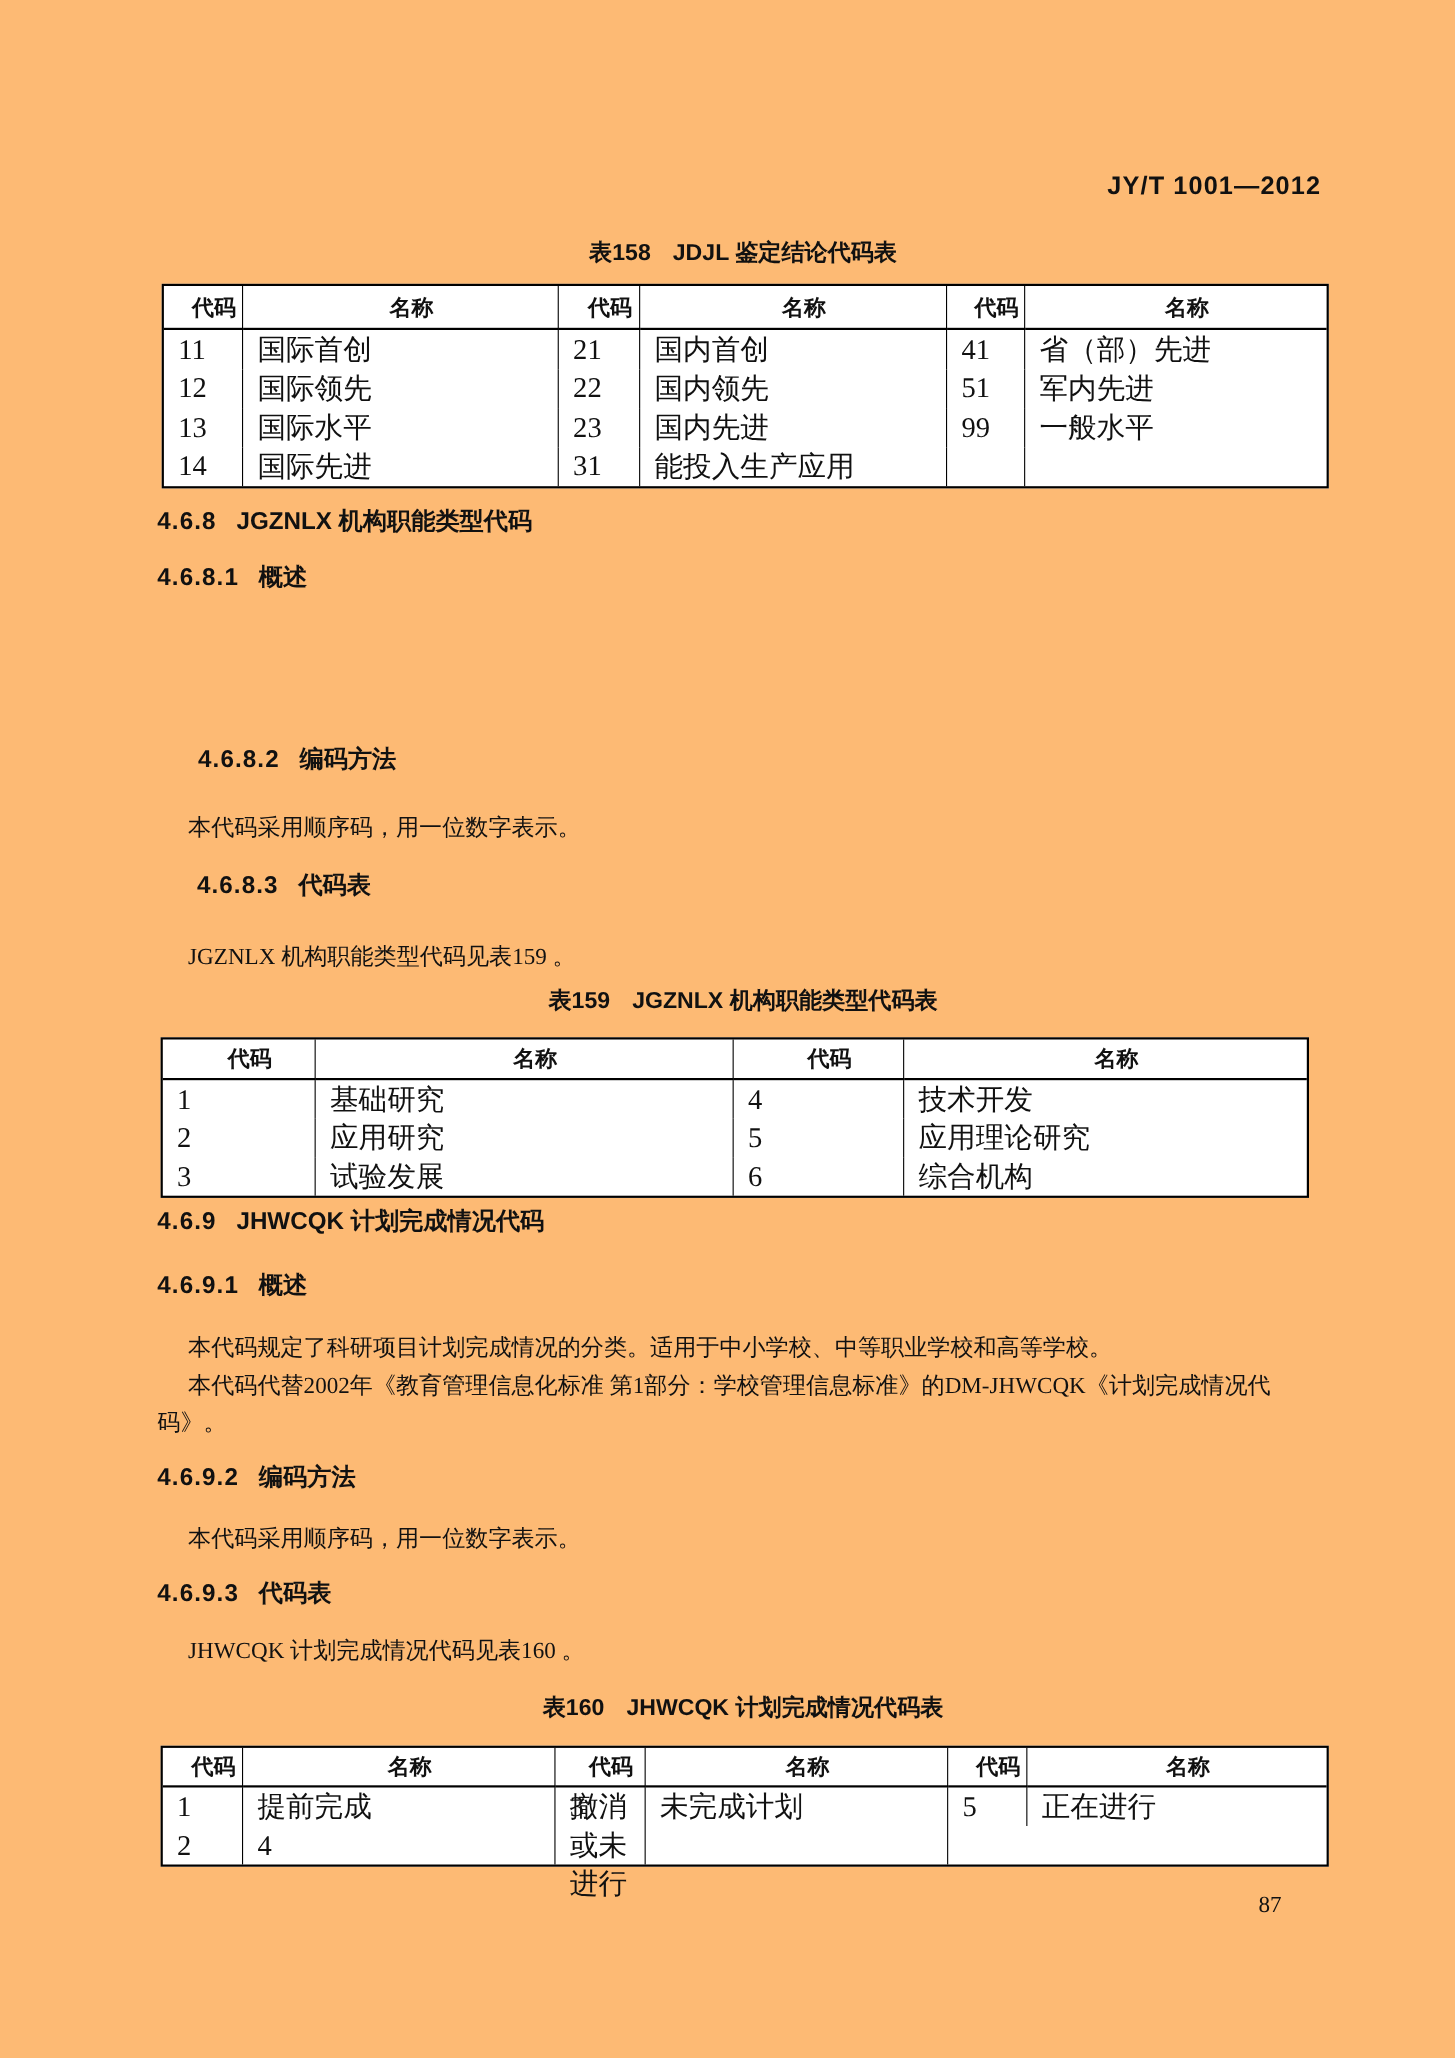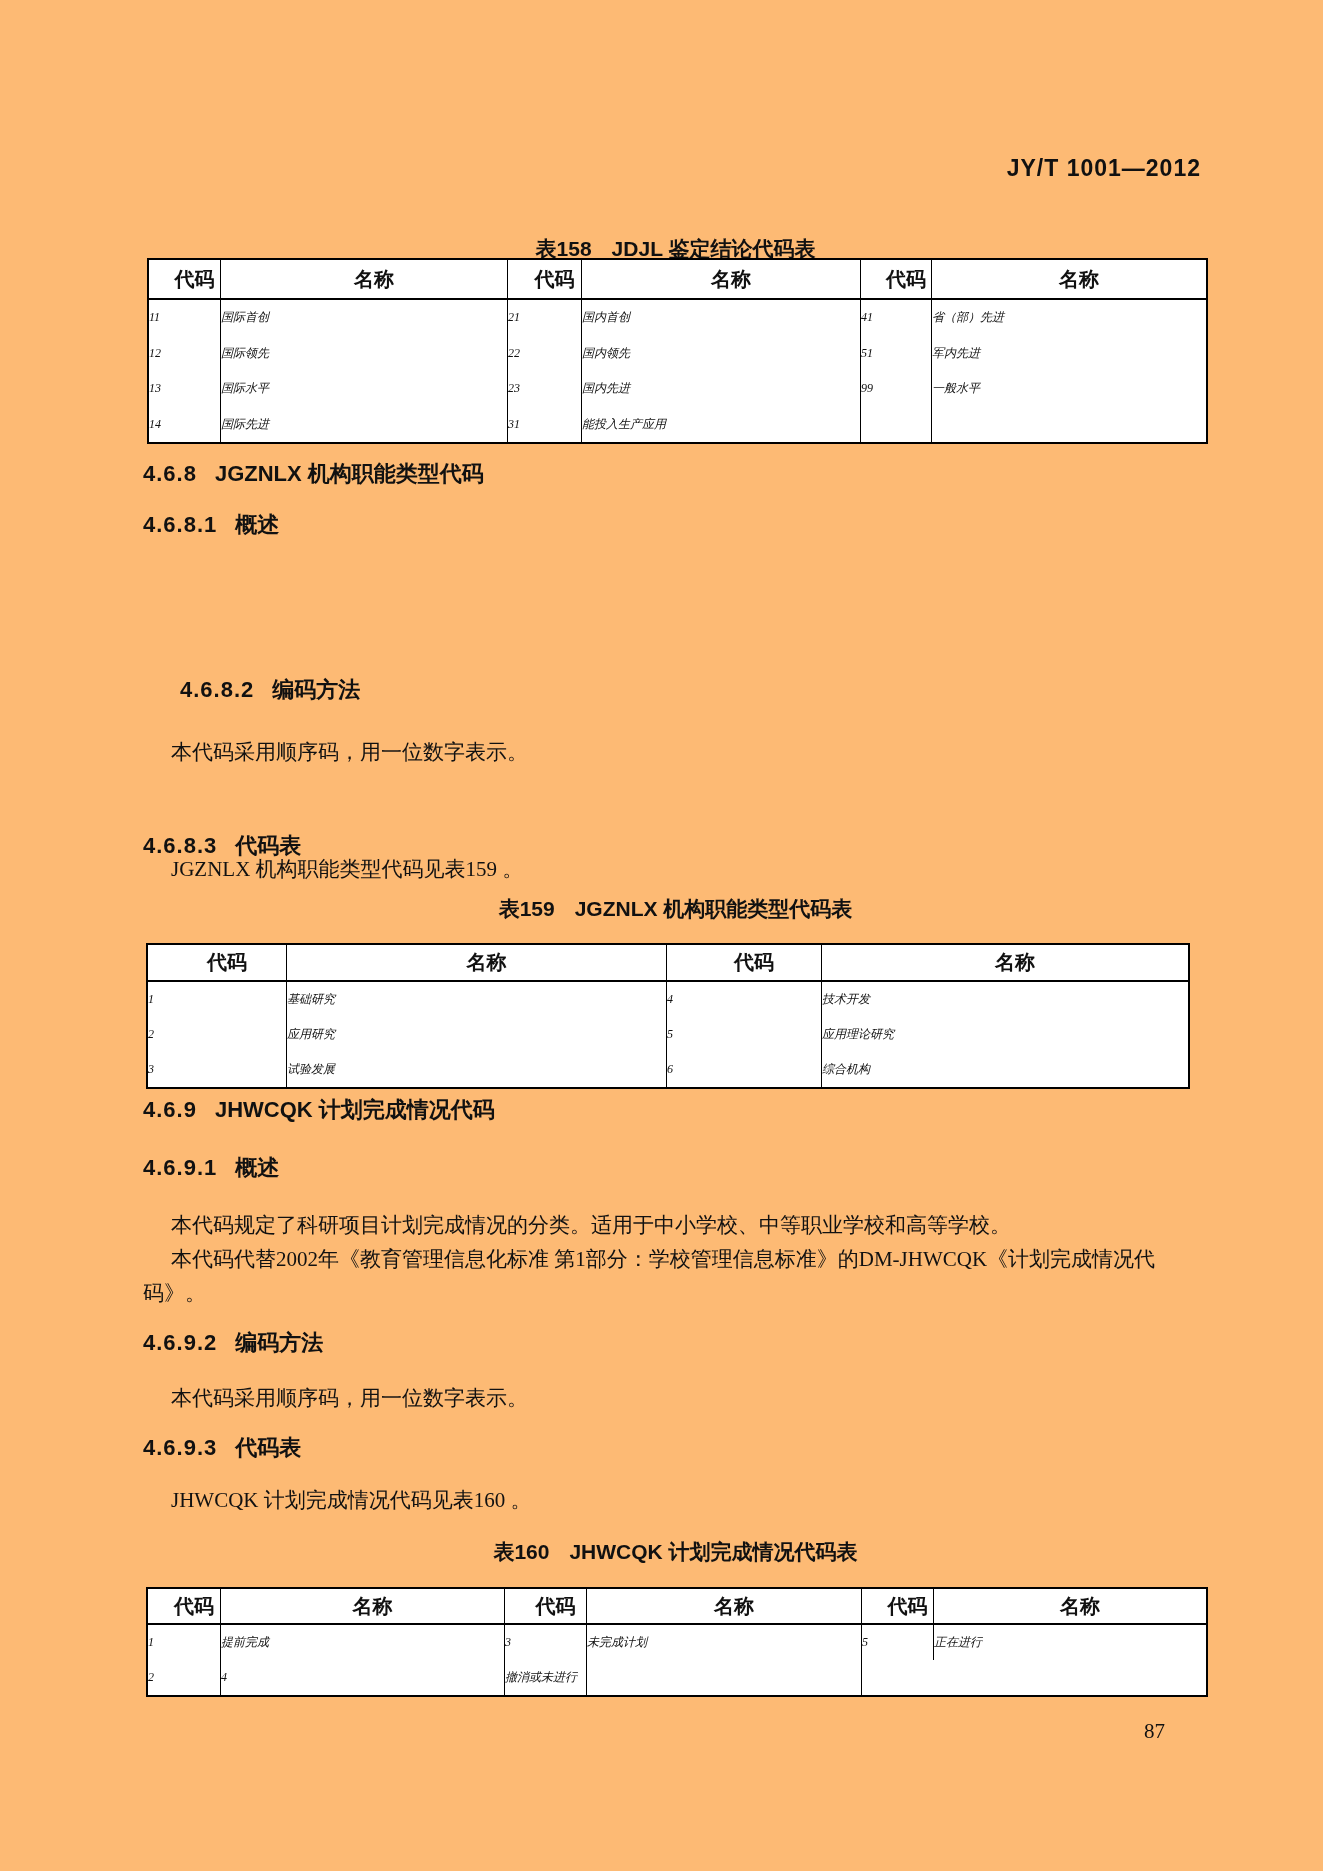--- a/index.html
+++ b/index.html
@@ -31,35 +31,35 @@
   .tbl {
     position:absolute; display:grid; border:2px solid #000; background:#fff;
   }
   .hc {
     border-right:1px solid #000; border-bottom:2px solid #000;
     display:flex; align-items:center; justify-content:center;
     font-family:"Liberation Sans", sans-serif; font-weight:bold; font-size:20px;padding-left:20px;
   }
   .dc {
     border-right:1px solid #000; display:flex; align-items:center;
-    font-size:12px;font-style:italic;
+    padding-left:13px; font-size:26px;
   }
   .last { border-right:none; }
   .page-num {
     position:absolute; top:1719px; right:158px; font-size:21px;
   }
 </style>
 </head>
 <body>
 
 <div class="page">
 
   <div class="std-code">JY/T 1001—2012</div>
 
-  <div class="tbl-title" style="top:215px;margin-top:20px;">
+  <div class="tbl-title" style="top:215px;">
     <span class="num">表158</span><span>JDJL 鉴定结论代码表</span>
   </div>
 
   <div class="tbl" style="top:258px; left:147px; width:1061px; grid-template-columns:72px 287px 74px 279px 71px auto; grid-template-rows:40px 35.5px 35.5px 35.5px 35.5px;">
     <div class="hc">代码</div>
     <div class="hc">名称</div>
     <div class="hc">代码</div>
     <div class="hc">名称</div>
     <div class="hc">代码</div>
     <div class="hc last">名称</div>
@@ -101,21 +101,21 @@
   </div>
 
 
   <div class="heading" style="top:676px;margin-left:37px;">
     <span class="num">4.6.8.2</span><span>编码方法</span>
   </div>
   <div class="para-block" style="top:735px;">
     <div class="para">本代码采用顺序码，用一位数字表示。</div>
   </div>
 
-  <div class="heading" style="top:832px;">
+  <div class="heading" style="top:791px;margin-left:36px;">
     <span class="num">4.6.8.3</span><span>代码表</span>
   </div>
   <div class="para-block" style="top:840px;margin-top:12px;">
     <div class="para">JGZNLX 机构职能类型代码见表159 。</div>
   </div>
 
   <div class="tbl-title" style="top:895px;">
     <span class="num">表159</span><span>JGZNLX 机构职能类型代码表</span>
   </div>
 

